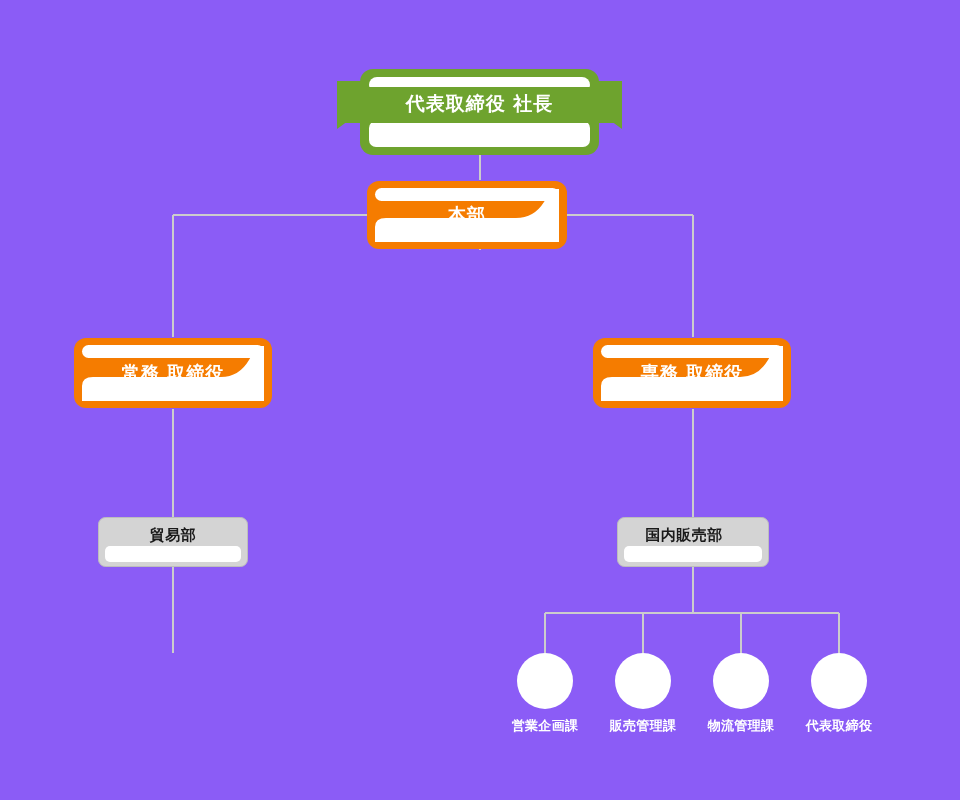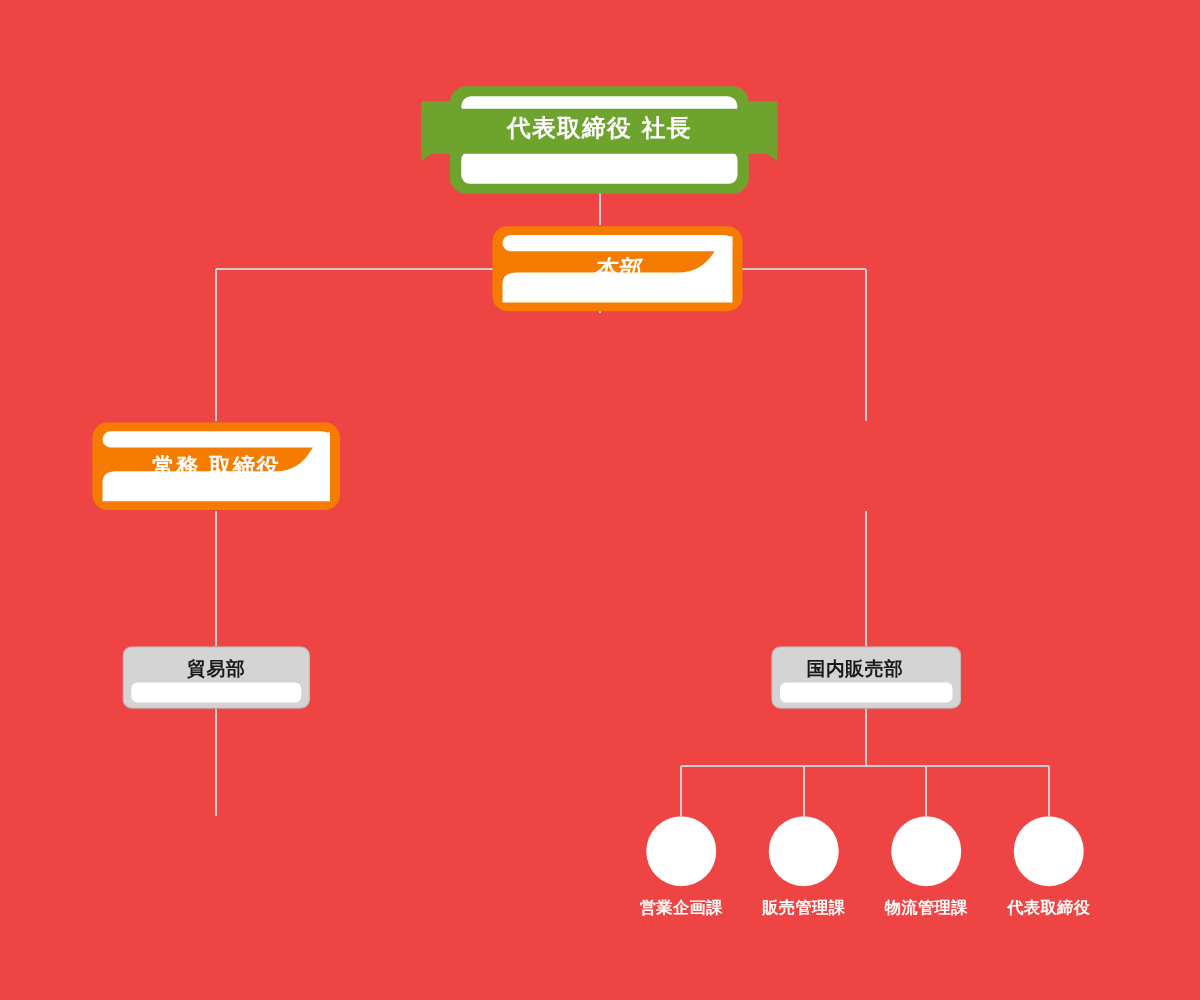--- a/index.html
+++ b/index.html
@@ -8,21 +8,21 @@
     padding: 0;
     background: #333333;
   }
   body {
     font-family: "DejaVu Sans", "Liberation Sans", sans-serif;
   }
   #org-canvas {
     position: relative;
     width: 960px;
     height: 800px;
-    background: #ef4444;
+    background: #8b5cf6;
     overflow: hidden;
   }
   #connector-layer {
     position: absolute;
     left: 0;
     top: 0;
     width: 960px;
     height: 800px;
   }
   .node {
@@ -142,40 +142,49 @@
       <rect x="23" y="14" width="239" height="86" rx="13" ry="13" fill="#6ea32e"></rect>
 
       <rect x="32" y="22" width="221" height="16" rx="8" ry="8" fill="#ffffff"></rect>
       <rect x="32" y="66" width="221" height="26" rx="7" ry="7" fill="#ffffff"></rect>
 
       <rect x="0" y="32" width="285" height="36" fill="#6ea32e"></rect>
     </svg>
     <div class="node-label">代表取締役 社長</div>
   </div>
 
-  <div class="node swoosh-node" style="left:393px; top:180px; width:202px; height:70px;font-style:italic;">
+  <div class="node swoosh-node" style="left:366px; top:180px; width:202px; height:70px;">
     <svg class="svg-shape" width="202" height="70" viewBox="0 0 202 70" aria-hidden="true">
       <rect x="1" y="1" width="200" height="68" rx="12" ry="12" fill="#f57c00"></rect>
       <rect x="9" y="8" width="184" height="13" rx="6.5" ry="6.5" fill="#ffffff"></rect>
       <path d="M 9 62 L 9 47 Q 9 38 20 38 L 150 38 Q 168 38 178 22 L 186 9
                L 193 9 L 193 62 Q 193 62 186 62 Z" fill="#ffffff"></path>
     </svg>
     <div class="node-label">本部</div>
   </div>
 
   <div class="node swoosh-node" style="left:73px; top:337px; width:200px; height:72px;">
     <svg class="svg-shape" width="200" height="72" viewBox="0 0 200 72" aria-hidden="true">
       <rect x="1" y="1" width="198" height="70" rx="12" ry="12" fill="#f57c00"></rect>
       <rect x="9" y="8" width="182" height="13" rx="6.5" ry="6.5" fill="#ffffff"></rect>
       <path d="M 9 64 L 9 49 Q 9 40 20 40 L 148 40 Q 166 40 176 23 L 184 9
                L 191 9 L 191 64 Q 191 64 184 64 Z" fill="#ffffff"></path>
     </svg>
     <div class="node-label">常務 取締役</div>
   </div>
 
+  <div class="node swoosh-node" style="left:592px; top:337px; width:200px; height:72px;">
+    <svg class="svg-shape" width="200" height="72" viewBox="0 0 200 72" aria-hidden="true">
+      <rect x="1" y="1" width="198" height="70" rx="12" ry="12" fill="#f57c00"></rect>
+      <rect x="9" y="8" width="182" height="13" rx="6.5" ry="6.5" fill="#ffffff"></rect>
+      <path d="M 9 64 L 9 49 Q 9 40 20 40 L 148 40 Q 166 40 176 23 L 184 9
+               L 191 9 L 191 64 Q 191 64 184 64 Z" fill="#ffffff"></path>
+    </svg>
+    <div class="node-label">専務 取締役</div>
+  </div>
 
   <div class="node dept-node" style="left:98px; top:517px; width:150px; height:50px;">
     <svg class="svg-shape" width="150" height="50" viewBox="0 0 150 50" aria-hidden="true">
       <rect x="0.5" y="0.5" width="149" height="49" rx="7" ry="7" fill="#d4d4d4" stroke="#bdbdbd" stroke-width="1"></rect>
       <rect x="7" y="29" width="136" height="16" rx="5" ry="5" fill="#ffffff"></rect>
     </svg>
     <div class="node-label">貿易部</div>
   </div>
 
   <div class="node dept-node" style="left:617px; top:517px; width:134px; height:50px;">

